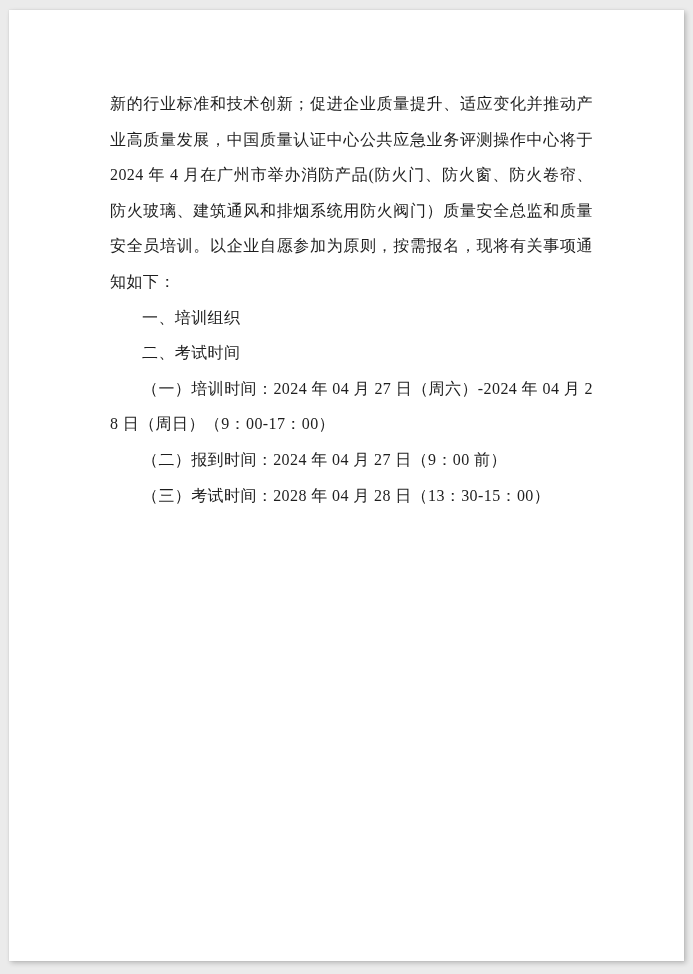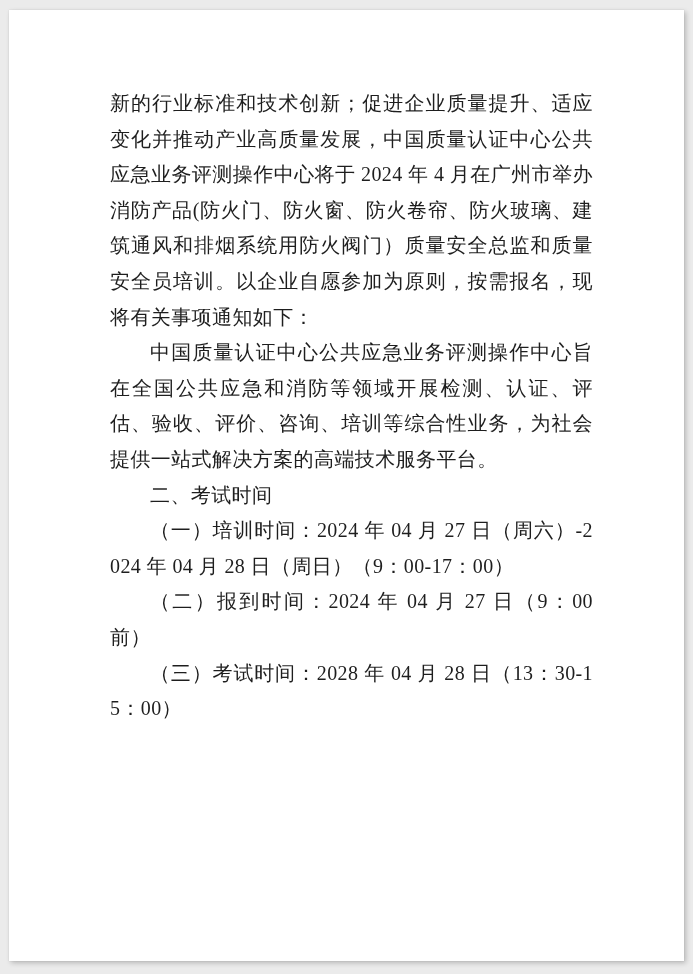--- a/index.html
+++ b/index.html
@@ -21,21 +21,21 @@
     top: 10px;
     width: 675px;
     height: 951px;
     background: #ffffff;
     box-shadow: 2px 2px 5px rgba(0,0,0,0.22), 0 0 1px rgba(0,0,0,0.15);
     box-sizing: border-box;
     padding: 76px 91px 0 101px;
   }
   .content {
     width: 483px;
-    font-size: 20px;
+    font-size: 16px;
     line-height: 35.6px;
     color: #1e1e1e;
     letter-spacing: 0.4px;
     text-align: justify;
   }
   .content p {
     margin: 0;
     padding: 0;
     word-break: break-all;
   }
@@ -43,20 +43,20 @@
     text-indent: 2em;
   }
 </style>
 </head>
 <body>
 
 <div class="canvas" style="background: rgb(235, 235, 235);">
   <div class="page" style="background: rgb(255, 255, 255);">
     <div class="content" id="doc-content" style="color: rgb(30, 30, 30);">
         <p>新的行业标准和技术创新；促进企业质量提升、适应变化并推动产业高质量发展，中国质量认证中心公共应急业务评测操作中心将于 2024 年 4 月在广州市举办消防产品(防火门、防火窗、防火卷帘、防火玻璃、建筑通风和排烟系统用防火阀门）质量安全总监和质量安全员培训。以企业自愿参加为原则，按需报名，现将有关事项通知如下：</p>
-        <p class="indent">中国质量认证中心公共应急业务评测操作中心旨在全国公共应急和消防等领域开展检测、认证、评估、验收、评价、咨询、培训等综合性业务，为社会提供一站式解决方案的高端技术服务平台。</p>
+        <p class="indent">一、培训组织</p>
         <p class="indent">二、考试时间</p>
         <p class="indent">（一）培训时间：2024 年 04 月 27 日（周六）-2024 年 04 月 28 日（周日）（9：00-17：00）</p>
         <p class="indent">（二）报到时间：2024 年 04 月 27 日（9：00 前）</p>
         <p class="indent">（三）考试时间：2028 年 04 月 28 日（13：30-15：00）</p>
       </div>
   </div>
 </div>
 
 </body></html>

